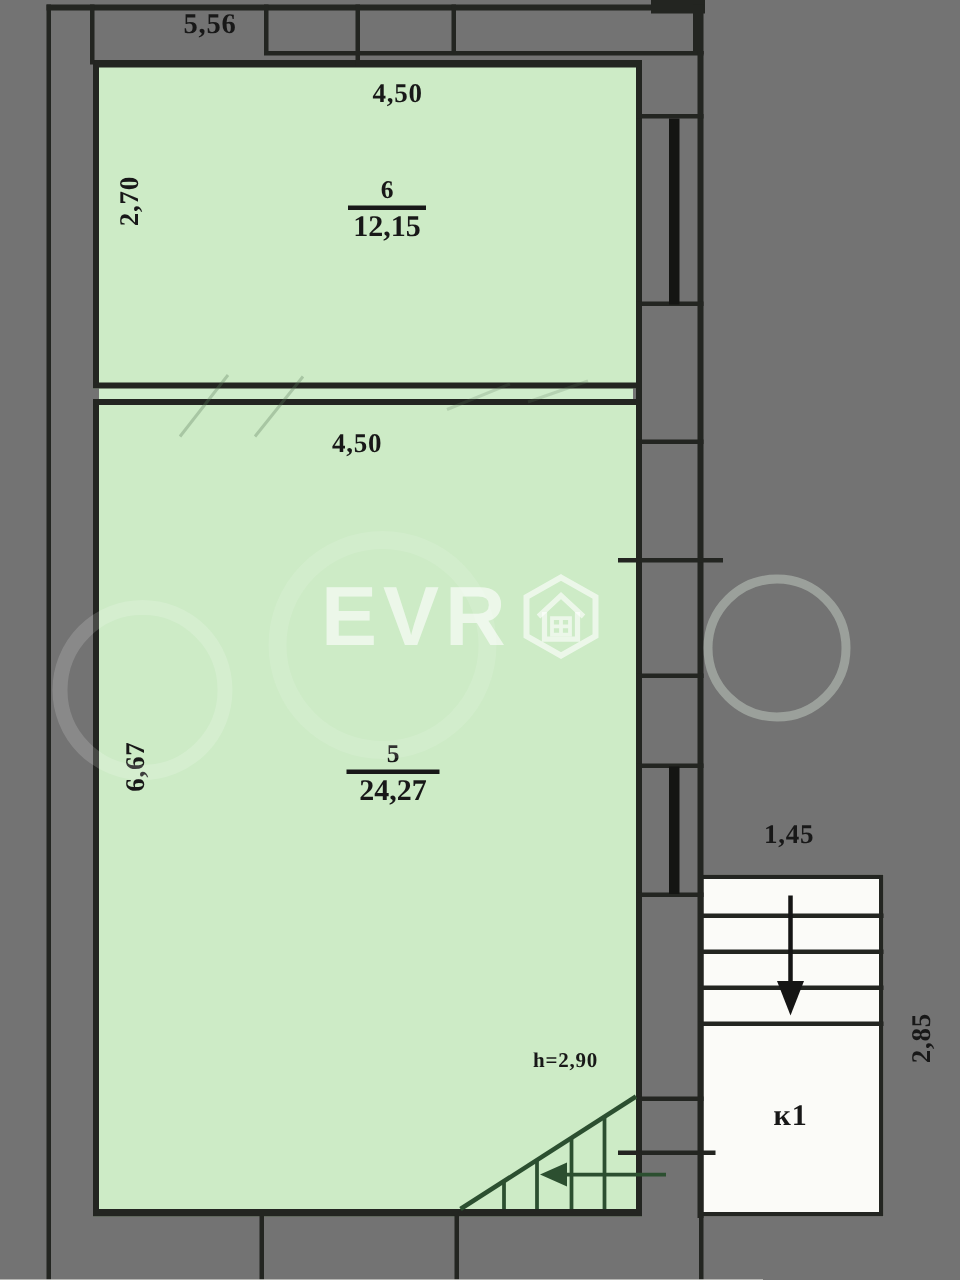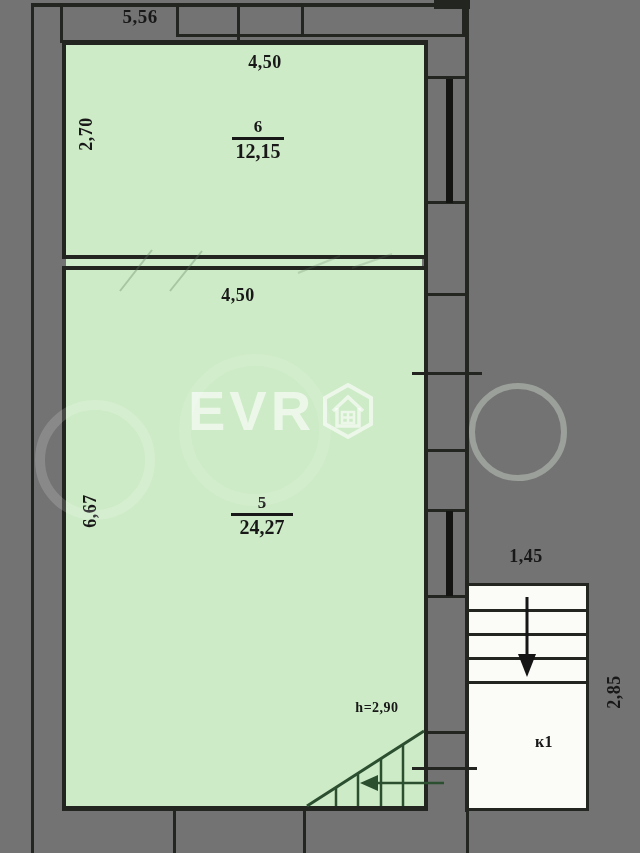--- a/index.html
+++ b/index.html
@@ -21,21 +21,21 @@
   .dim{position:absolute;font-weight:bold;color:var(--ink);text-align:center;
        font-size:18px;letter-spacing:0.5px;z-index:20;white-space:nowrap;}
   .rot{display:flex;align-items:center;justify-content:center;transform:rotate(-90deg);}
   .frac{position:absolute;text-align:center;z-index:20;color:var(--ink);font-weight:bold;}
   .frac .num{display:block;font-size:17px;line-height:18px;}
   .frac .bar{display:block;height:2.5px;background:var(--ink);margin:1px auto 2px auto;}
   .frac .area{display:block;font-size:20px;line-height:19px;}
   .overlay{position:absolute;left:0;top:0;z-index:30;pointer-events:none;}
   .wm{position:absolute;z-index:60;pointer-events:none;color:rgba(255,255,255,0.62);
       font-family:"Liberation Sans",sans-serif;font-weight:bold;}
-  .wm-row{display:flex;align-items:center;gap:6px;}
+  .wm-row{display:flex;align-items:center;gap:6px;margin-left:26px;}
   .wm-brand{font-size:56px;letter-spacing:4px;line-height:56px;}
   .wm-sub{font-size:23px;font-weight:normal;letter-spacing:5.5px;color:rgba(255,255,255,0.58);white-space:nowrap;}
 </style>
 </head>
 <body>
 
 <div class="plan">
 
   <div class="ln" style="left:31px;top:3px;width:439px;height:3.5px;"></div>
   <div class="ln" style="left:434px;top:0px;width:36px;height:9px;"></div>
@@ -79,21 +79,21 @@
   <div class="ln" style="left:466px;top:810px;width:3px;height:43px;"></div>
 
   <div class="dim" style="left:100px;top:6px;width:80px;font-size:19px;">5,56</div>
   <div class="dim" style="left:225px;top:52px;width:80px;">4,50</div>
   <div class="dim rot" style="left:58px;top:106px;width:56px;height:56px;">2,70</div>
   <div class="dim" style="left:198px;top:285px;width:80px;">4,50</div>
   <div class="dim rot" style="left:62px;top:483px;width:56px;height:56px;">6,67</div>
   <div class="dim" style="left:327px;top:700px;width:100px;font-size:14px;">h=2,90</div>
   <div class="dim" style="left:486px;top:546px;width:80px;">1,45</div>
   <div class="dim rot" style="left:586px;top:664px;width:56px;height:56px;">2,85</div>
-  <div class="dim" style="left:504px;top:733px;width:80px;font-size:16px;">к1</div>
+  <div class="dim" style="left:487px;top:733px;width:80px;font-size:20px;">к1</div>
 
   <div class="frac" style="left:218px;top:118px;width:80px;">
     <span class="num">6</span>
     <span class="bar" style="width:52px;"></span>
     <span class="area">12,15</span>
   </div>
   <div class="frac" style="left:222px;top:494px;width:80px;">
     <span class="num">5</span>
     <span class="bar" style="width:62px;"></span>
     <span class="area">24,27</span>

